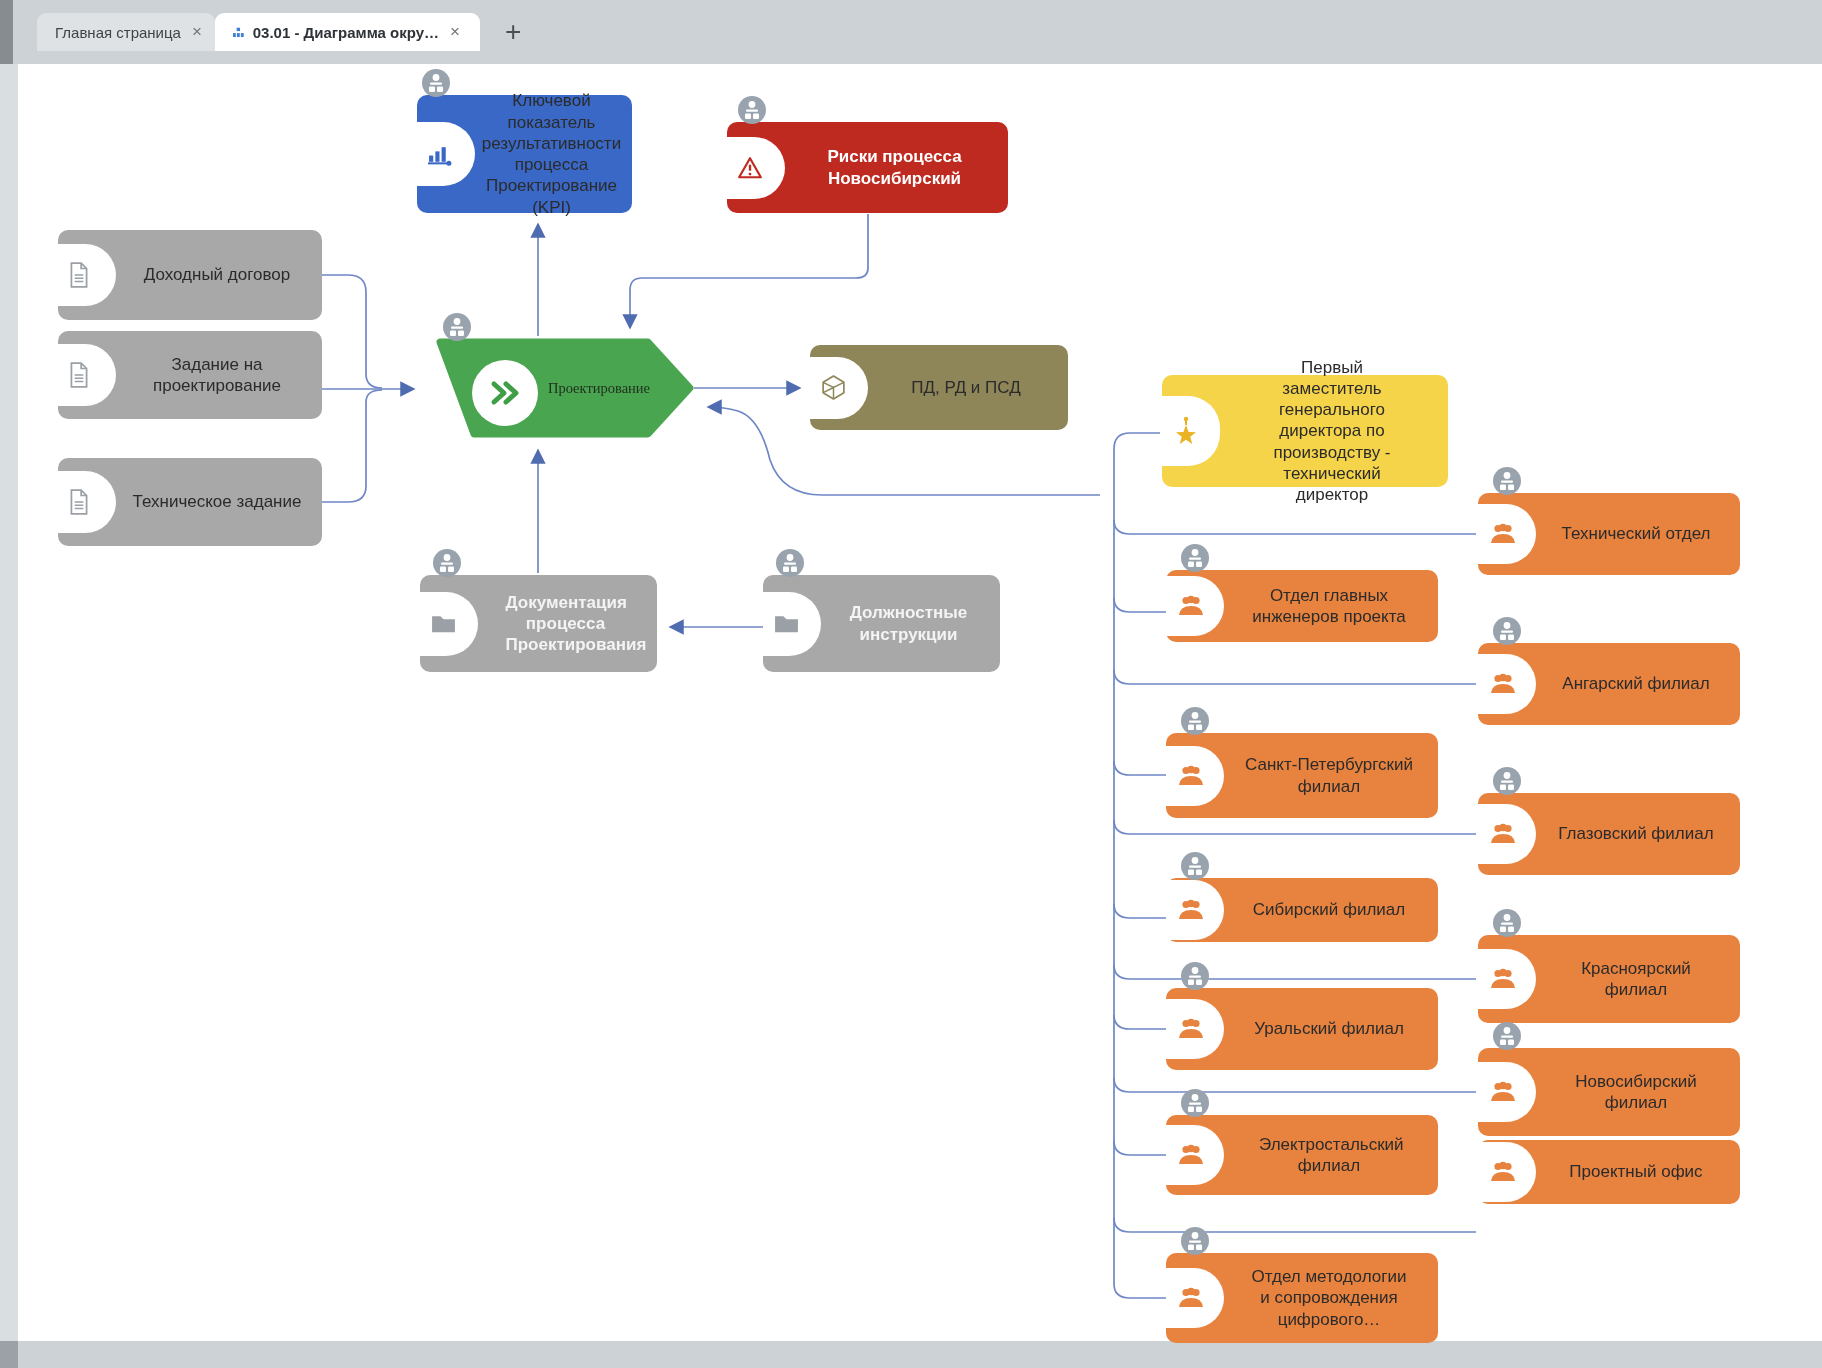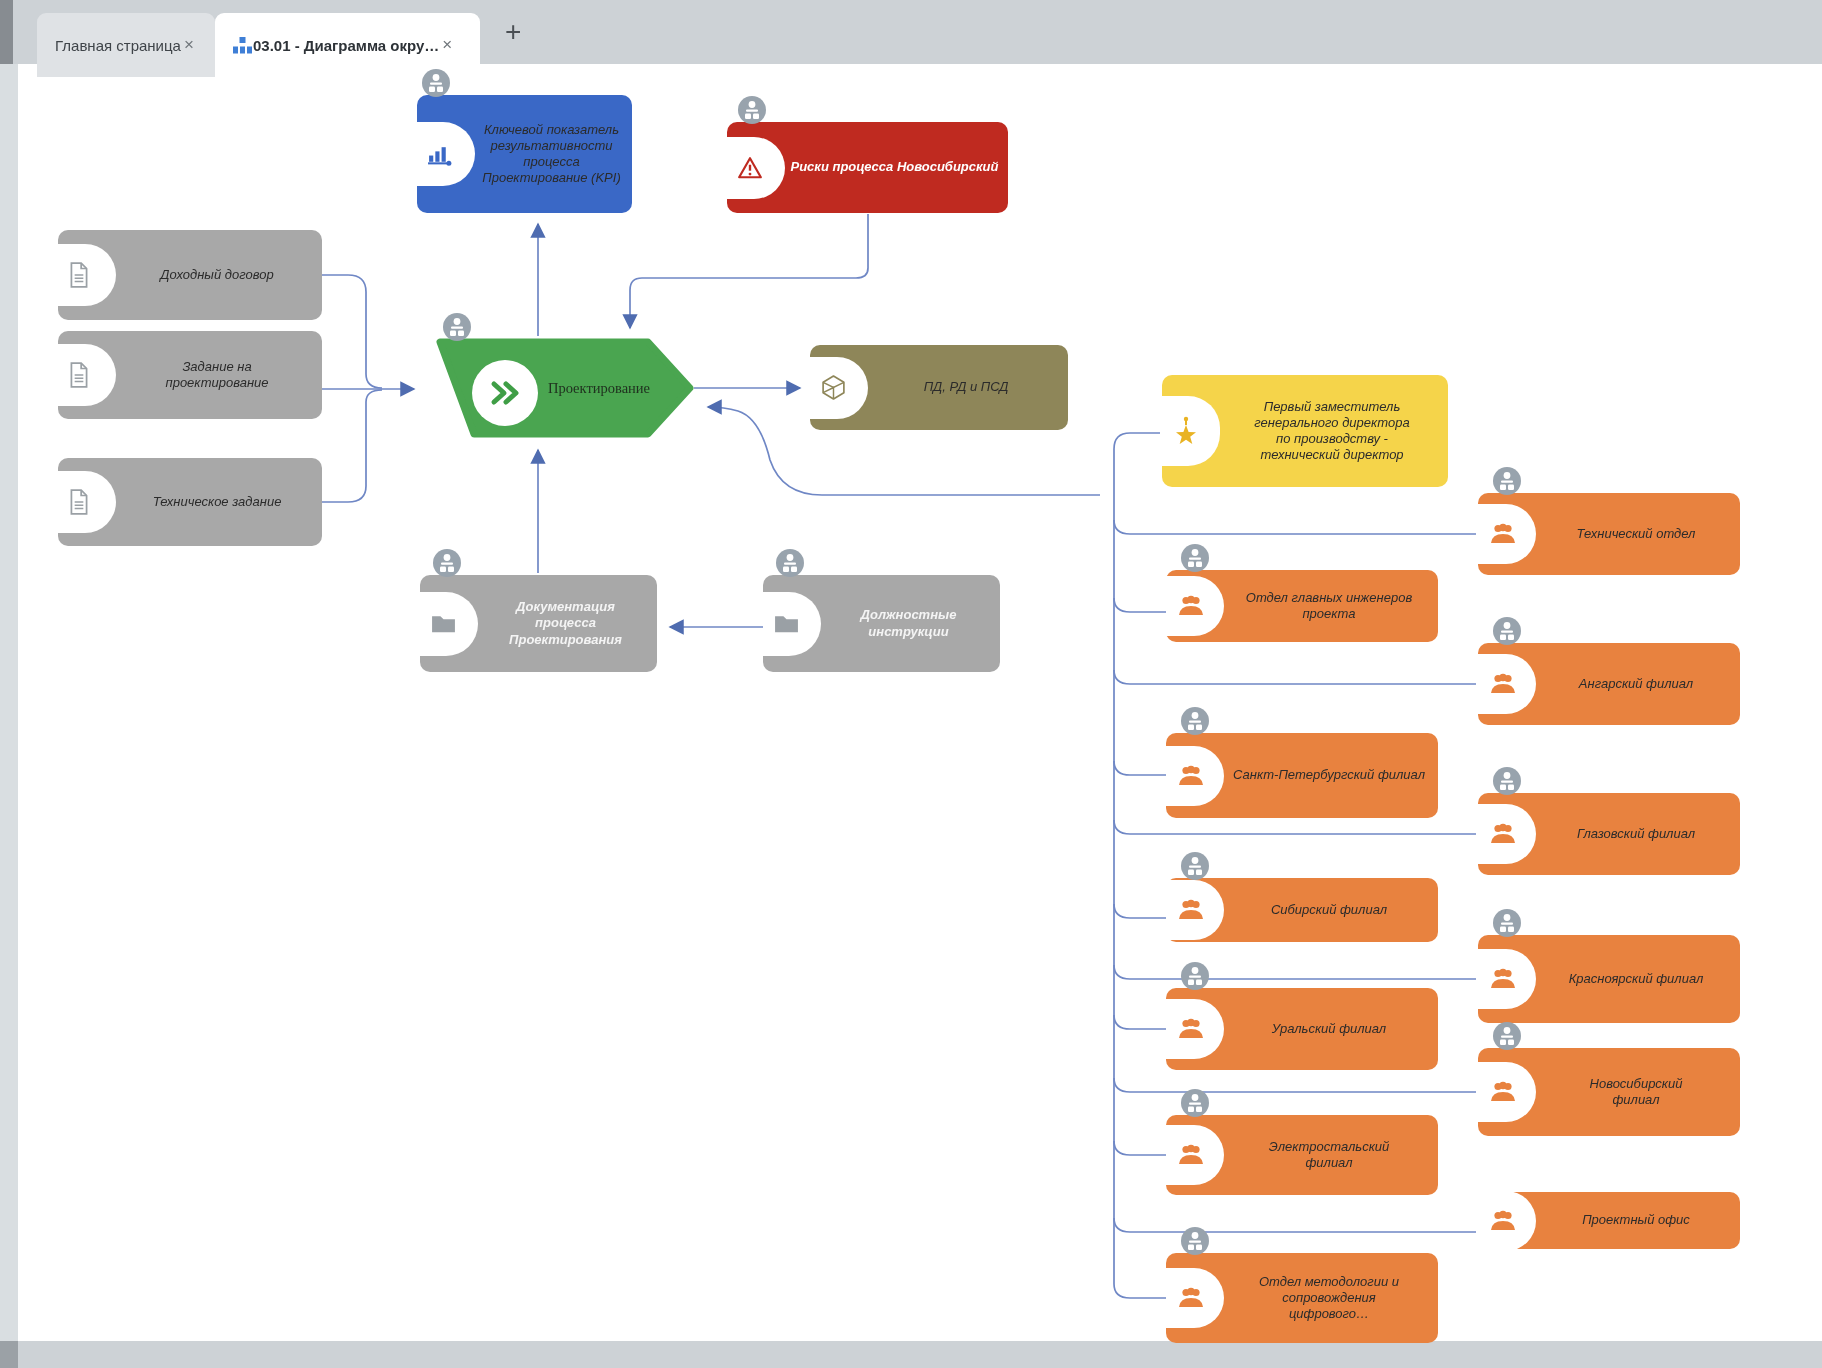--- a/index.html
+++ b/index.html
@@ -1,42 +1,42 @@
 <!DOCTYPE html>
 <html><head>
 <meta charset="utf-8">
 <style>
   html,body{margin:0;padding:0;background:#fff;font-family:"Liberation Sans",sans-serif;}
   #stage{position:relative;width:1822px;height:1368px;overflow:hidden;background:#fff;}
 
   
   .tabbar{position:absolute;left:0;top:0;width:1822px;height:64px;background:#cdd2d6;}
   .edge-dark{position:absolute;left:0;top:0;width:13px;height:64px;background:#878c91;}
-  .tab{position:absolute;top:13px;height:64px;display:flex;align-items:center;gap:1px;
+  .tab{position:absolute;top:13px;height:38px;display:flex;align-items:center;gap:9px;
        padding:0 18px;box-sizing:border-box;border-radius:9px 9px 0 0;cursor:pointer;}
   .tab.inactive{background:#dfe2e5;color:#3f4449;}
   .tab.active{background:#ffffff;color:#2e3338;}
   .tab .lbl{font-size:15px;white-space:nowrap;}
   .tab.active .lbl{font-weight:bold;}
   .tab .x{font-size:17px;color:#70767b;padding:0 2px;}
   .newtab{position:absolute;top:18px;font-size:28px;color:#4a4f54;line-height:28px;cursor:pointer;}
 
   
   .left-strip{position:absolute;left:0;top:64px;width:18px;height:1277px;background:#d9dee1;}
   .bottom-strip{position:absolute;left:0;top:1341px;width:1822px;height:27px;background:#cdd2d6;}
   .corner-sq{position:absolute;left:0;top:1341px;width:18px;height:27px;background:#9ba1a6;}
 
   
   .node{position:absolute;border-radius:10px;box-sizing:border-box;display:flex;align-items:center;}
   .node .cut{position:absolute;left:0;top:50%;transform:translateY(-50%);
              width:58px;background:#fff;border-radius:0 32px 32px 0;
              display:flex;align-items:center;justify-content:flex-start;padding-left:10px;box-sizing:border-box;}
   .node .txt{position:absolute;left:62px;right:8px;top:0;bottom:0;
              display:flex;align-items:center;justify-content:center;text-align:center;
-             font-size:13px;line-height:1.25;color:#2b2b2b;font-style:italic;}
+             font-size:17px;line-height:1.25;color:#2b2b2b;}
   .node .txt span{display:inline-block;}
   .gray{background:#a8a8a8;}
   .gray-light-text .txt{color:#f4f4f4;font-weight:bold;}
   .blue{background:#3a68c6;}
   .red{background:#bf2a20;}
   .red .txt{color:#fff;font-weight:bold;}
   .olive{background:#8e8659;}
   .yellow{background:#f5d44a;}
   .orange{background:#e8823f;}
   .badge{position:absolute;top:-27px;}
@@ -549,21 +549,21 @@
             <circle cx="20" cy="6.5" r="3.6"></circle>
             <path d="M3,21 q1,-9 12,-9 q11,0 12,9 z"></path>
           </g>
         </svg>
     </div>
     <div class="txt">
         <span>Новосибирский филиал</span>
       </div>
   </div>
 
-  <div class="node orange" style="left:1478px;top:1192px;width:262px;height:57px;">
+  <div class="node orange" style="left:1478px;top:1140px;width:262px;height:64px;">
     <div class="cut" style="height:60px;">
       <svg width="30" height="24" viewBox="0 0 30 24">
           <g fill="#e8823f">
             <circle cx="10" cy="6.5" r="3.6"></circle>
             <circle cx="15" cy="5.5" r="3.8"></circle>
             <circle cx="20" cy="6.5" r="3.6"></circle>
             <path d="M3,21 q1,-9 12,-9 q11,0 12,9 z"></path>
           </g>
         </svg>
     </div>

